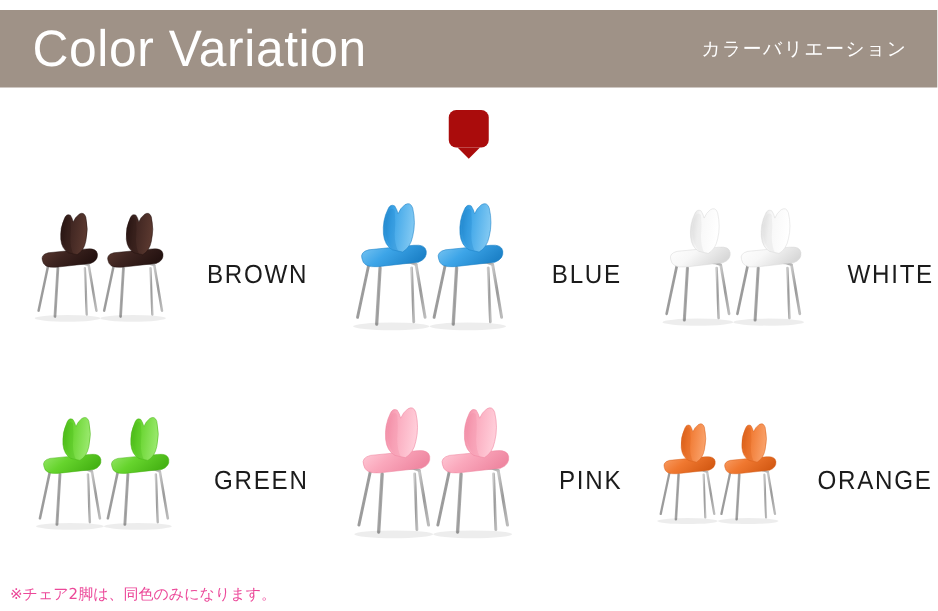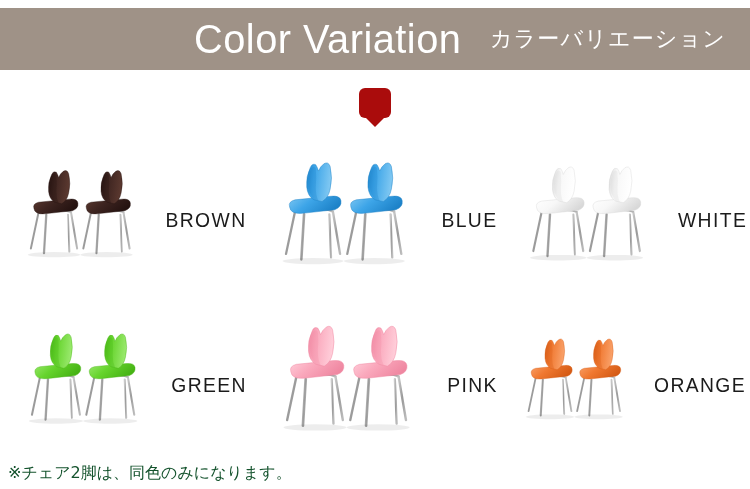--- a/index.html
+++ b/index.html
@@ -26,39 +26,39 @@
   
   .header-bar {
     position: absolute;
     left: 0;
     top: 8px;
     width: 750px;
     height: 62px;
     background: #9f9287;
     display: flex;
     align-items: center;
-    justify-content: flex-end;
+    justify-content: space-between;
     box-sizing: border-box;
     padding: 0 24px 0 26px;
   }
   .header-title {
     color: #ffffff;
     font-family: "Liberation Sans", "DejaVu Sans", sans-serif;
     font-size: 41px;
     font-weight: 300;
     letter-spacing: 0.5px;
     line-height: 1;
     white-space: nowrap;
     transform: scaleX(0.97);
     transform-origin: left center;
   }
   .header-subtitle {
     color: #ffffff;
     font-family: "DejaVu Sans", sans-serif;
-    font-size: 22px;
+    font-size: 15px;
     font-weight: 400;
     letter-spacing: 1.2px;
     line-height: 1;
     white-space: nowrap;
     margin-left: 20px;
   }
 
   
   .ribbon-wrap {
     position: absolute;
@@ -138,22 +138,22 @@
     margin-top: 6px;
     transform: scaleX(0.92);
   }
 
   
   .footnote {
     position: absolute;
     left: 8px;
     bottom: 8px;
     font-family: "DejaVu Sans", sans-serif;
-    font-size: 16px;
-    color: #14532d;
+    font-size: 12px;
+    color: #ec4899;
     line-height: 1;
     white-space: nowrap;
   }
 </style>
 </head>
 <body>
 
 <div class="page">
 
   <div class="header-bar">

